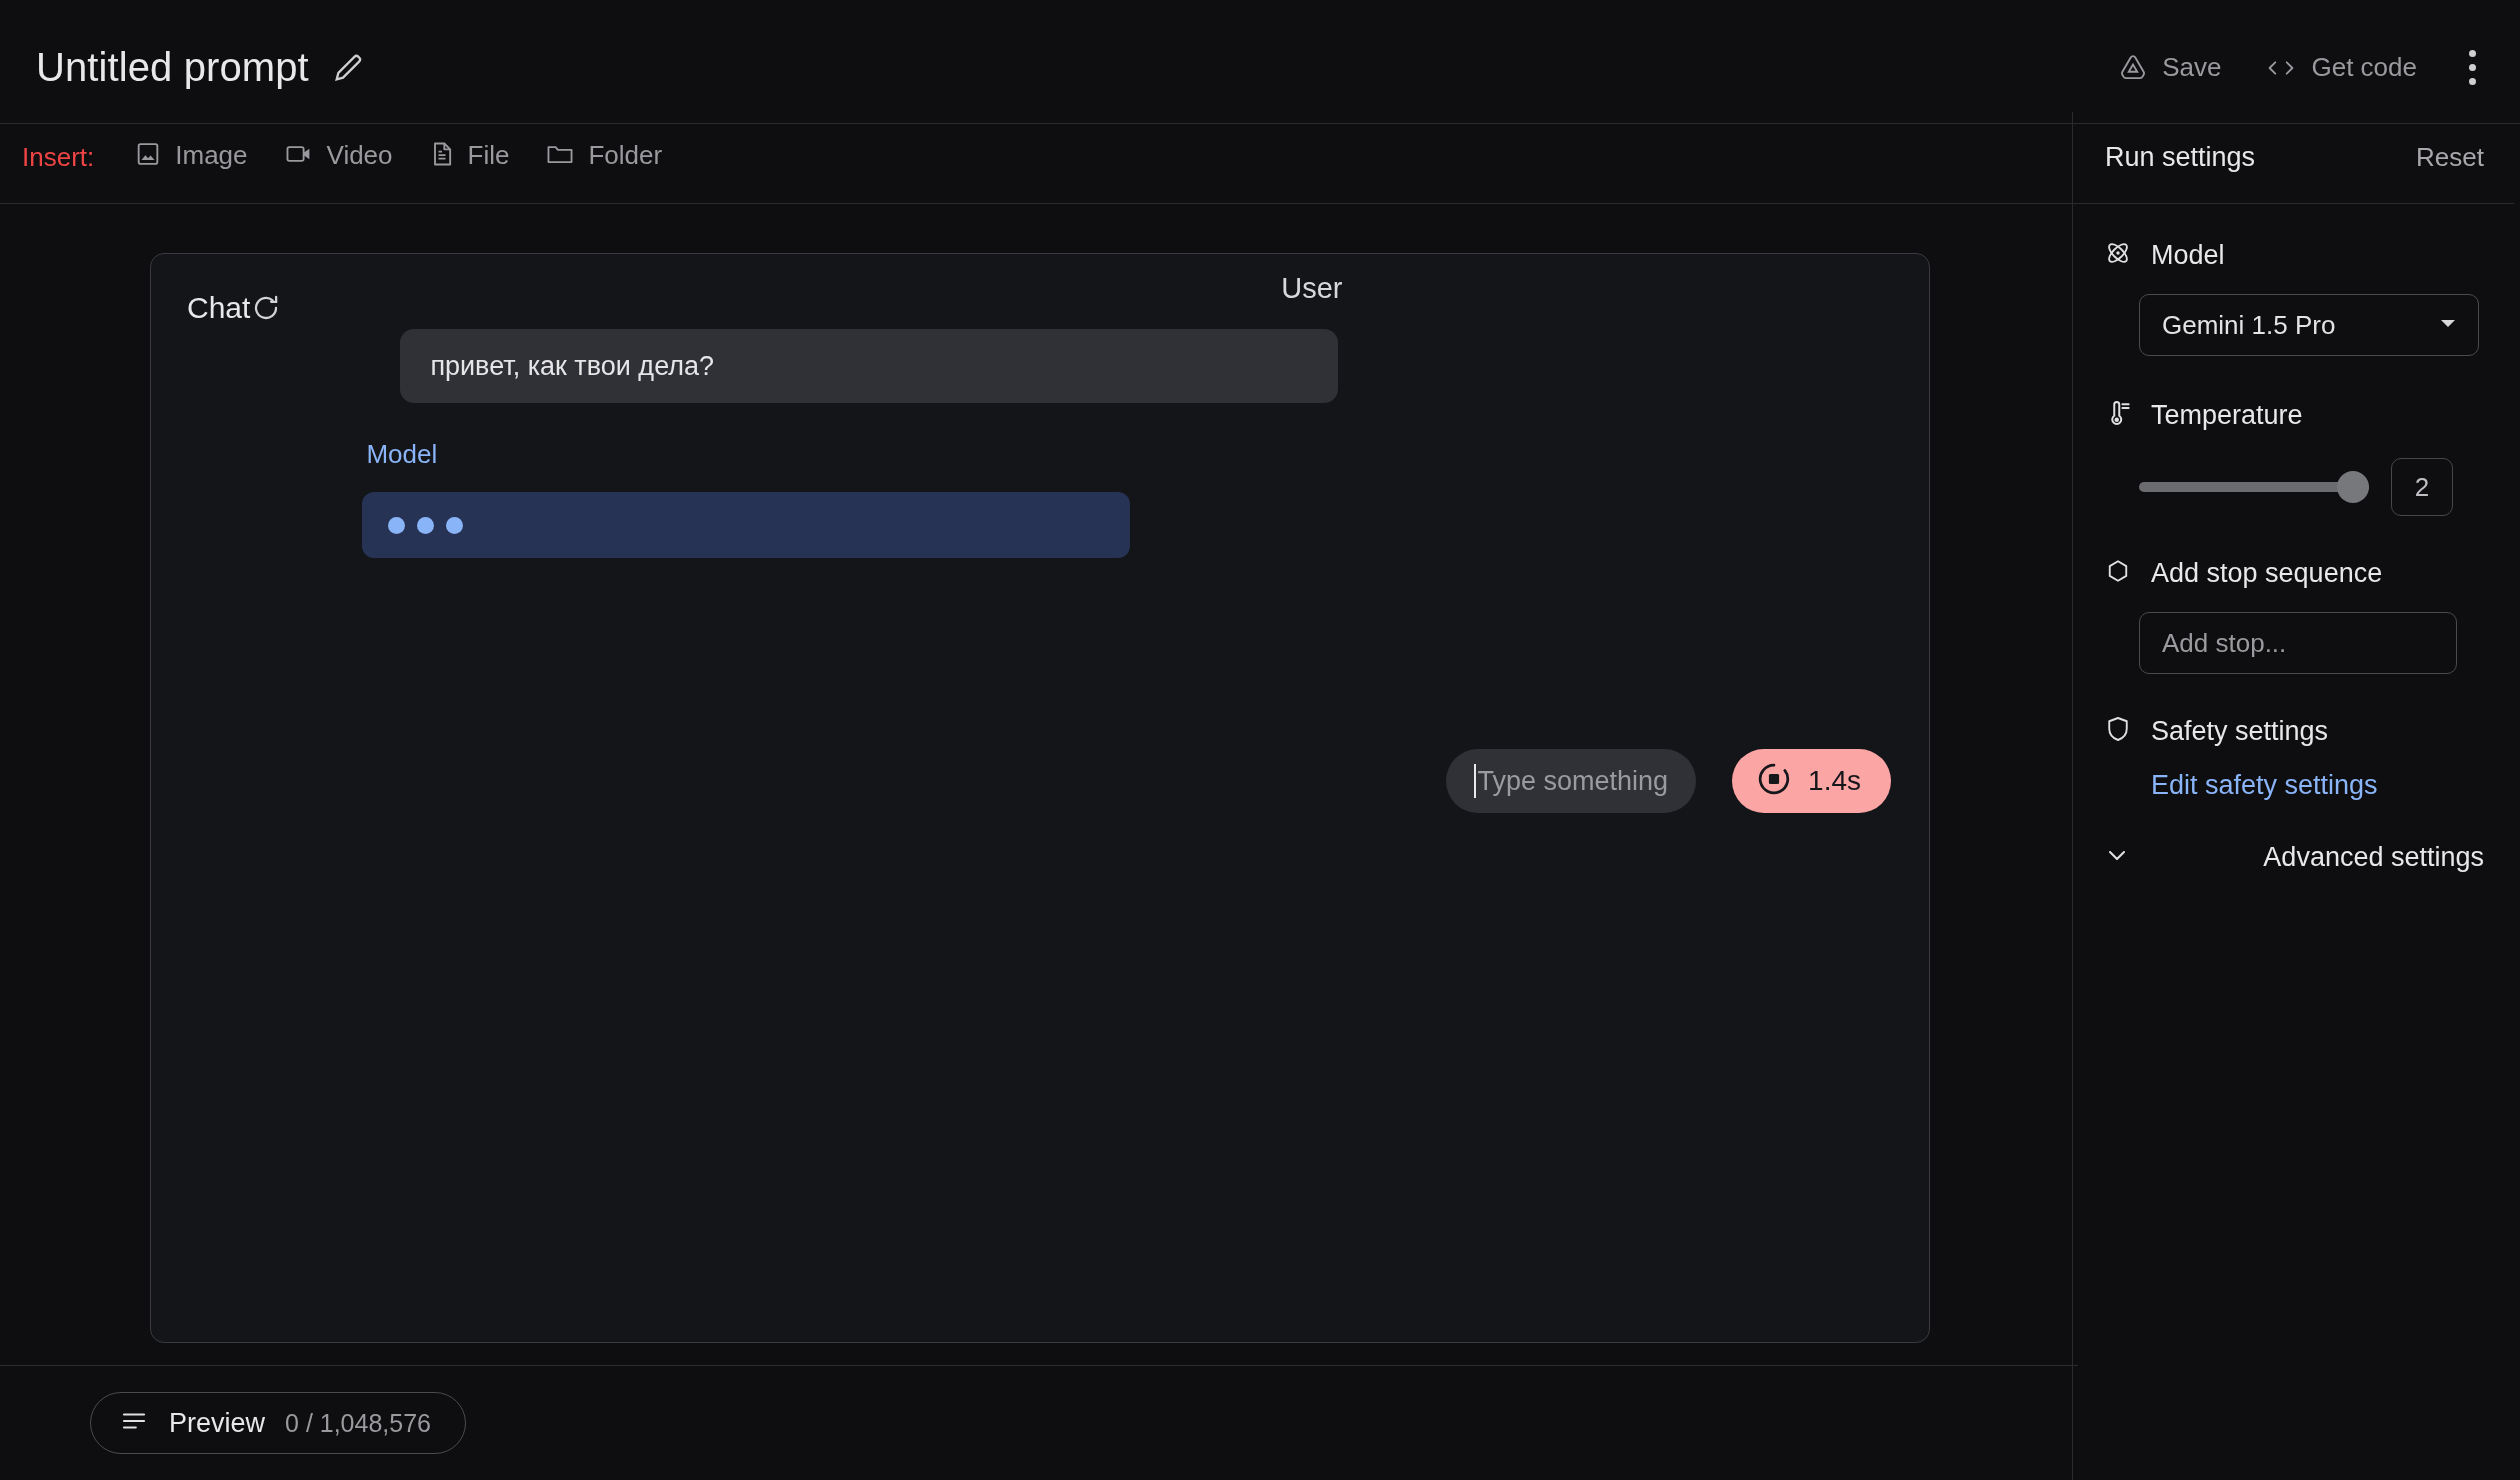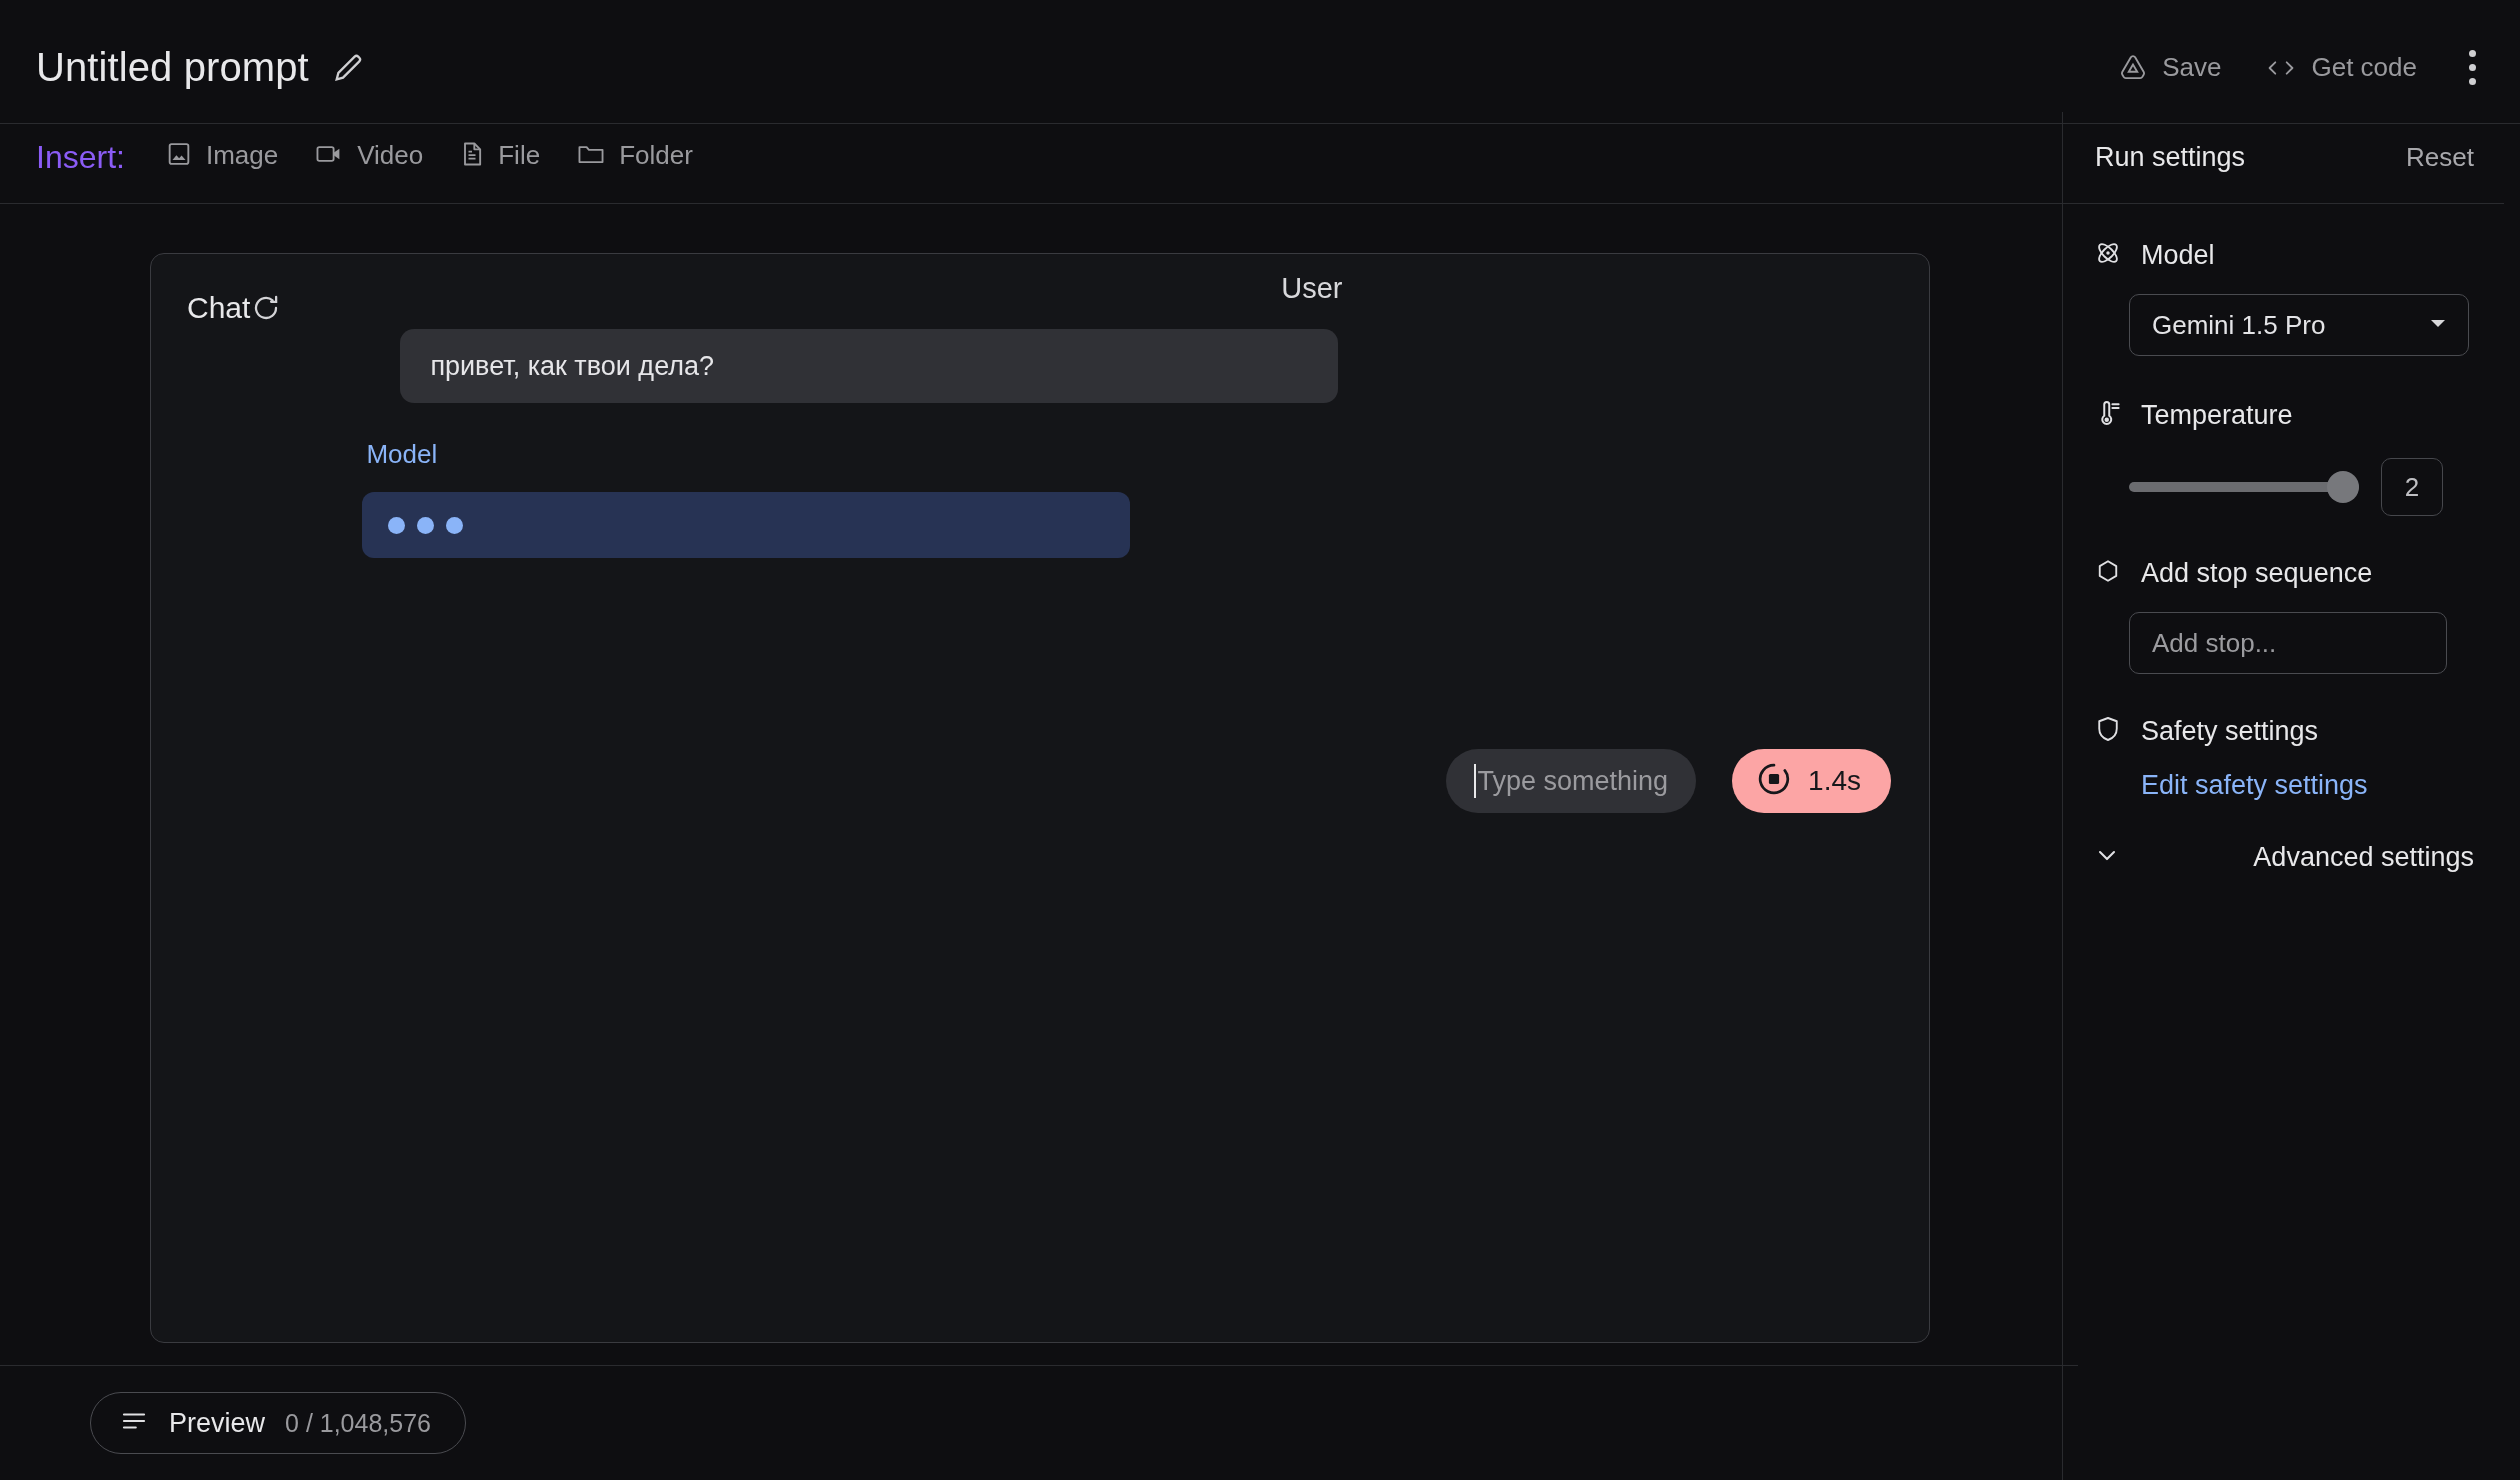--- a/index.html
+++ b/index.html
@@ -33,21 +33,21 @@
   .tb-action svg { display: block; }
   .kebab { padding: 12px 16px; margin-left: 14px; cursor: pointer; display: flex; flex-direction: column; gap: 7px; align-items: center; }
   .kebab i { width: 7px; height: 7px; border-radius: 50%; background: #cfcfd2; display: block; }
 
   
   .insertbar {
     position: absolute; top: 112px; left: 0; width: 2078px; height: 92px;
     display: flex; align-items: center; gap: 0;
     border-bottom: 1px solid #2a2b2f;
   }
-  .insert-label { color: #8b5cf6; font-size: 32px; margin-left: 36px; margin-right: 22px; }
+  .insert-label { color: #ef4444; font-size: 26px; margin-left: 22px; margin-right: 22px; }
   .insert-item {
     display: flex; gap: 13px;
     color: #9a9a9e; font-size: 26px; padding: 10px 18px; cursor: pointer;
   }
 
   
   .main {
     position: absolute; top: 205px; left: 0; width: 2078px; height: 1160px;
   }
   .chat-panel {
@@ -97,21 +97,21 @@
   .composer-ph { font-size: 27px; color: #9b9b9f; }
   .run-pill {
     flex: 0 0 auto; background: #fca5a5; color: #17181c;
     height: 64px; border-radius: 34px; display: flex; align-items: center;
     gap: 16px; padding: 0 30px 0 24px; cursor: pointer;
   }
   .run-pill-time { font-size: 28px; color: #16171b; }
 
   
   .rightpanel {
-    position: absolute; top: 112px; right: 16px; width: 442px; height: 1368px;
+    position: absolute; top: 112px; right: 6px; width: 442px; height: 1368px;
     border-left: 1px solid #2a2b2f;
   }
   .rp-head {
     height: 92px; display: flex; align-items: center; padding: 0 30px 0 32px;
     border-bottom: 1px solid #2a2b2f;
   }
   .rp-title { font-size: 27px; color: #e8e8ea; }
   .rp-reset { margin-left: auto; font-size: 26px; color: #a8a8ac; cursor: pointer; }
   .rp-body { padding: 34px 30px 0 30px; }
 

